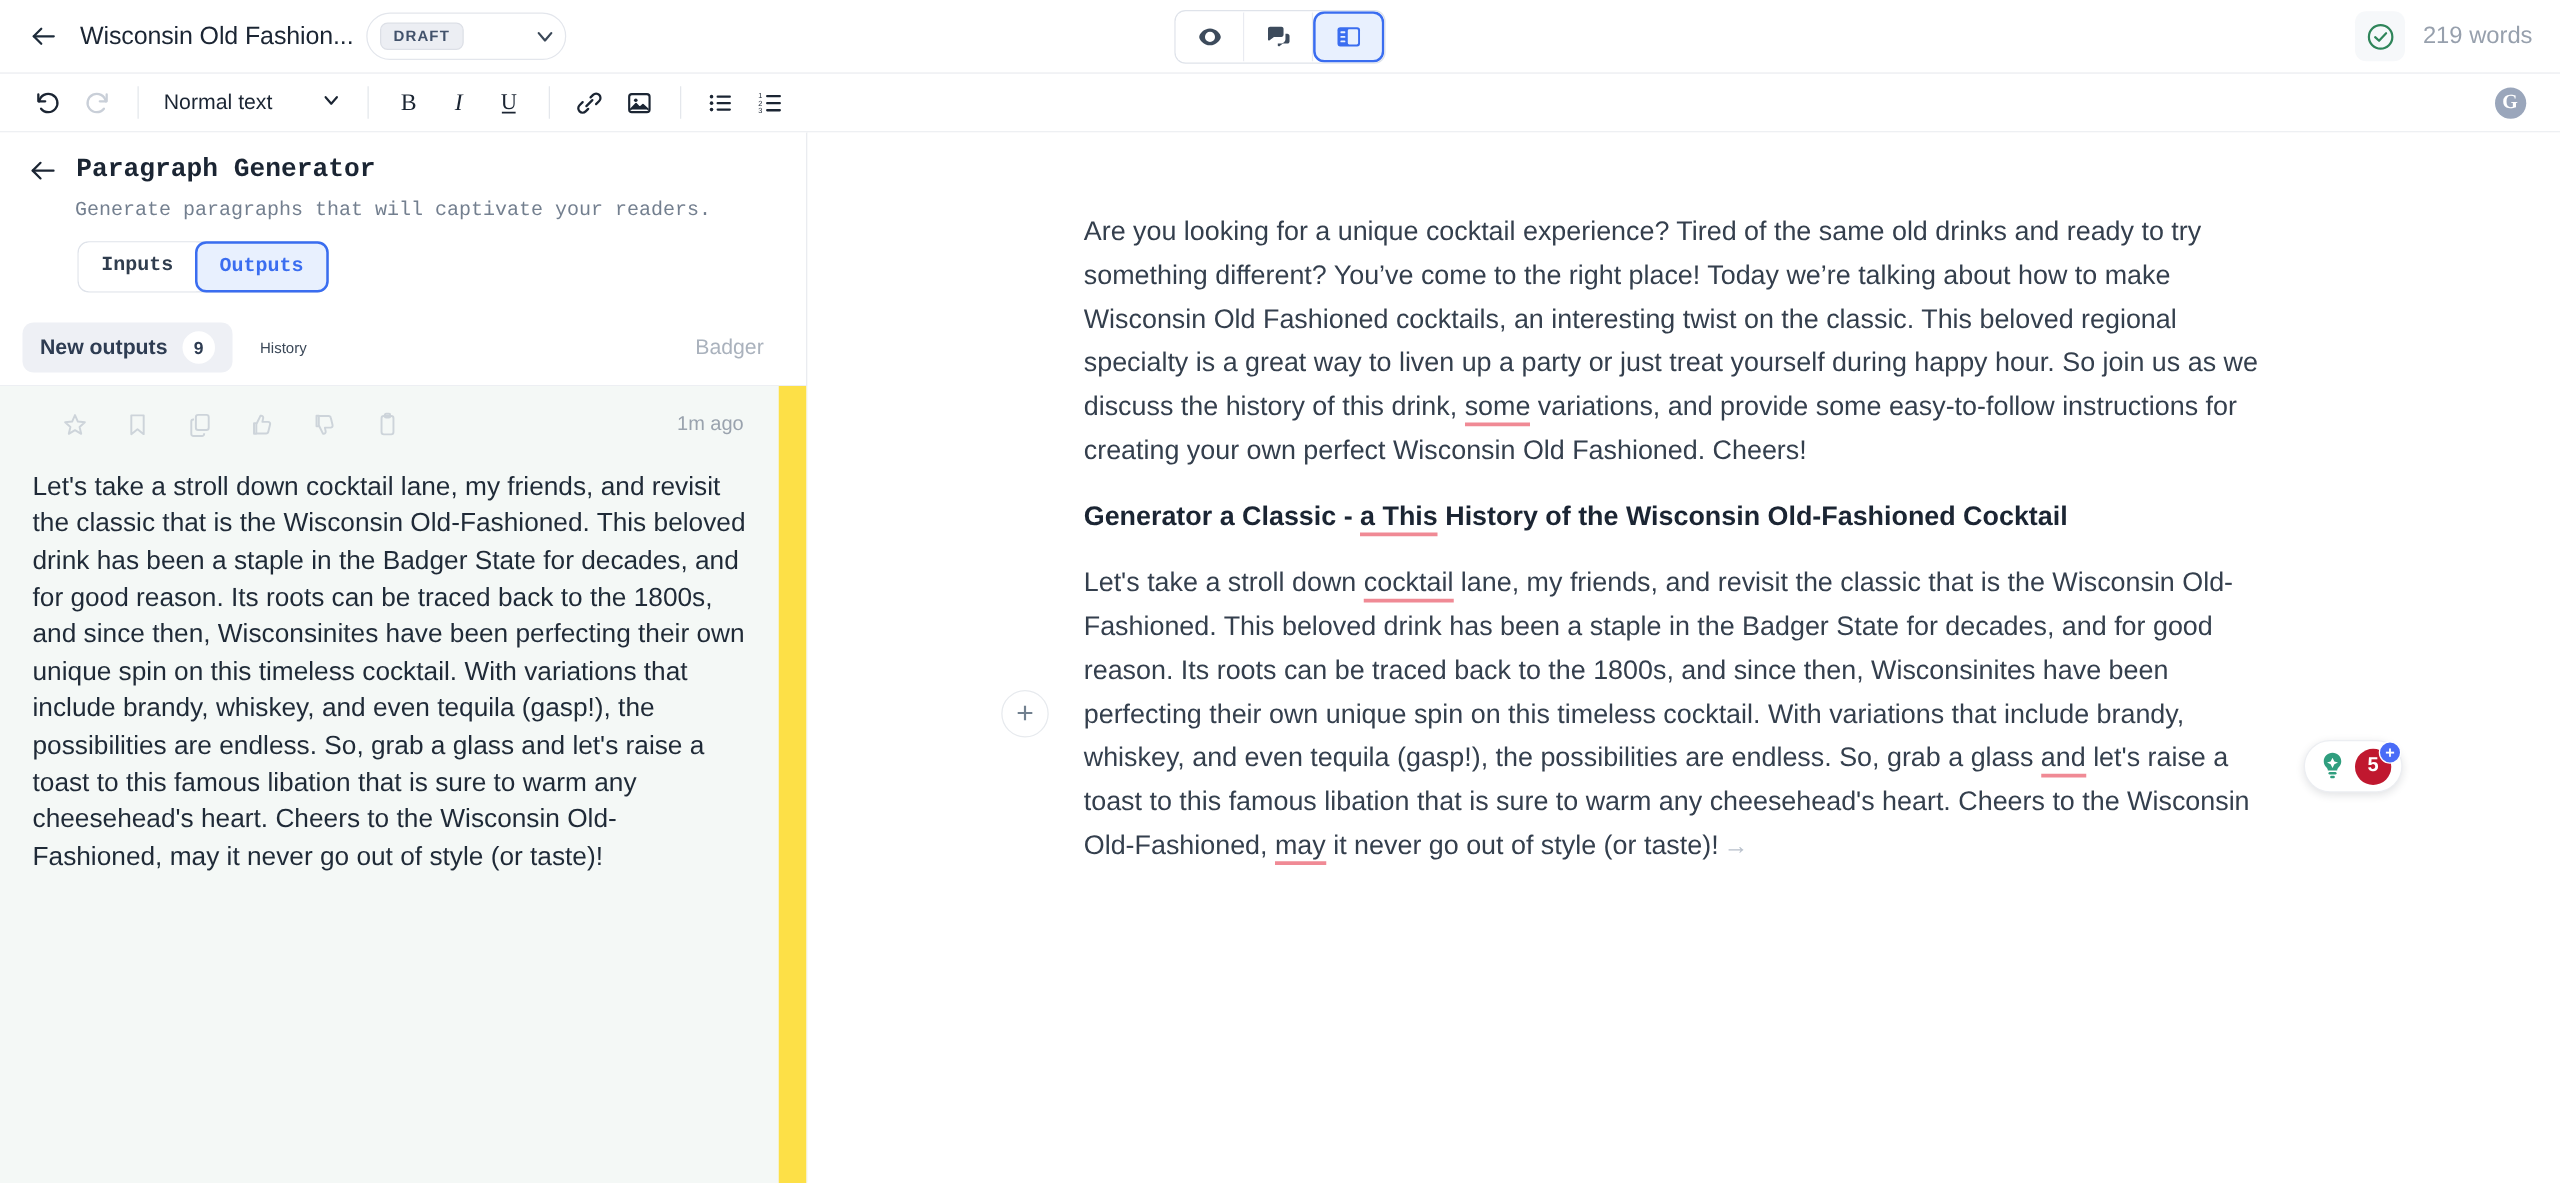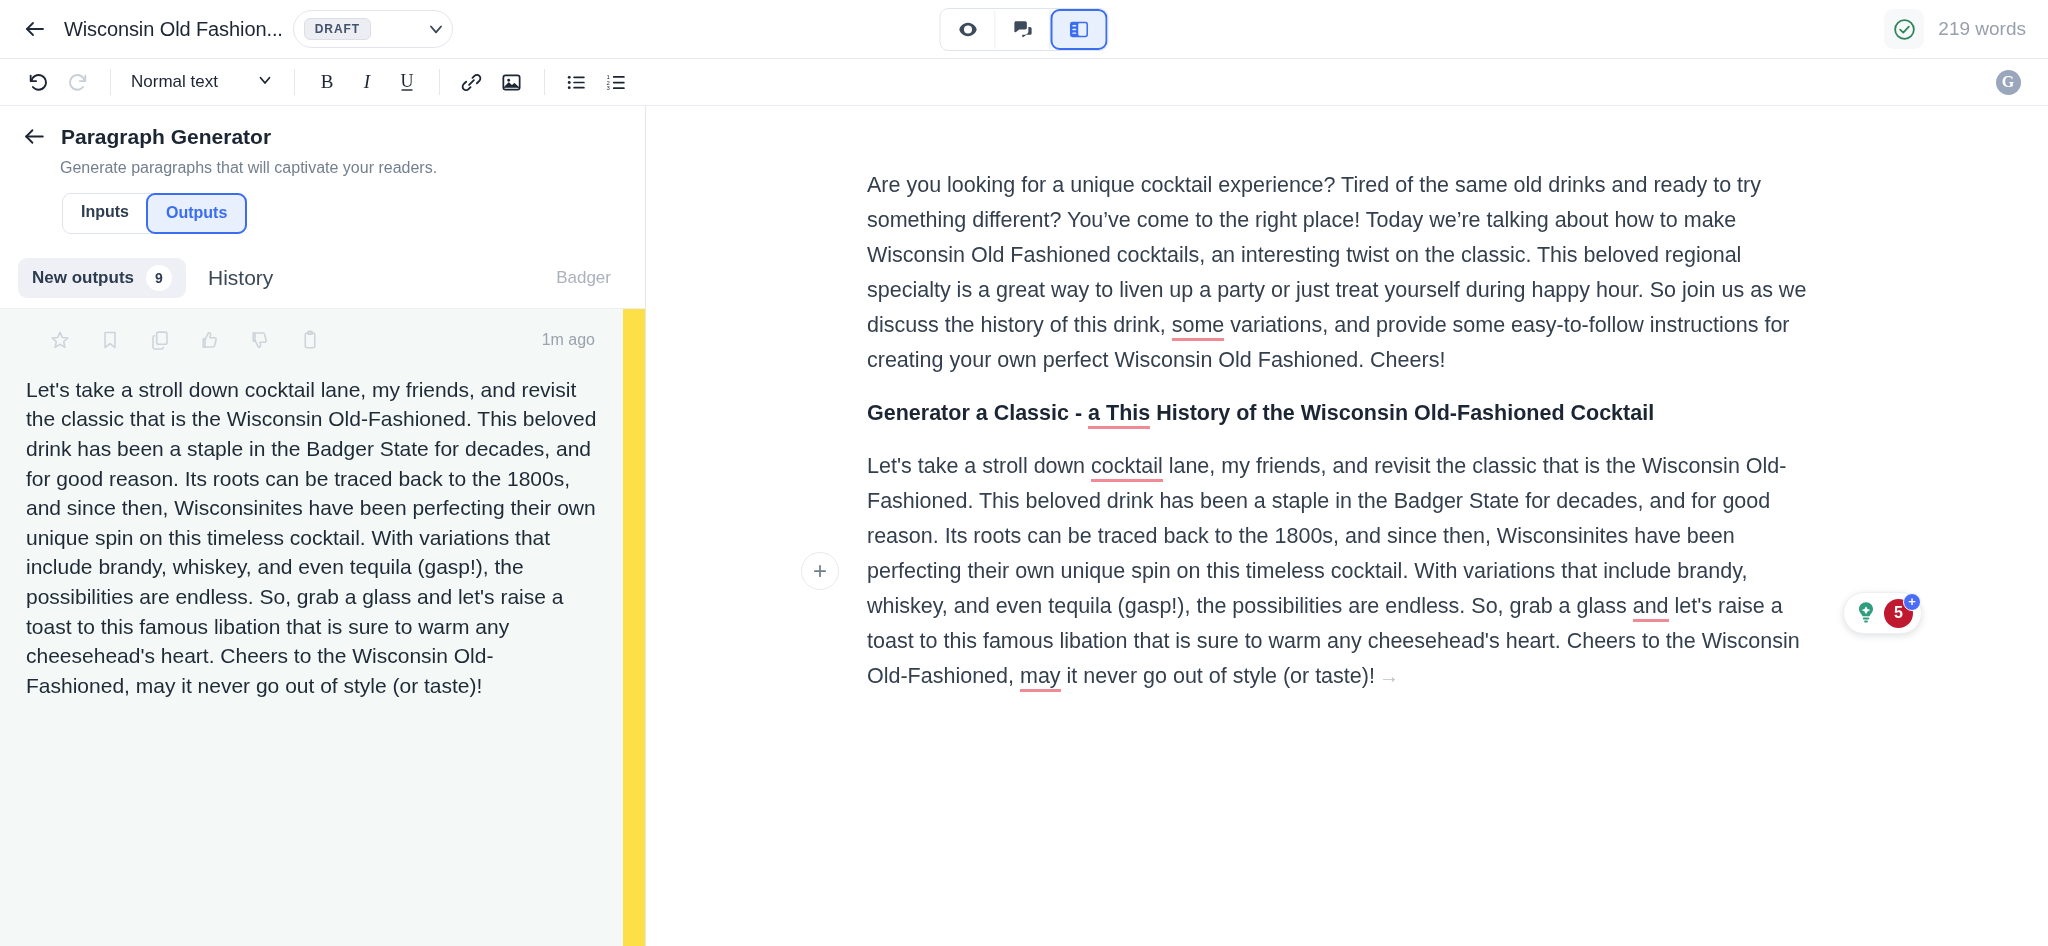--- a/index.html
+++ b/index.html
@@ -99,21 +99,21 @@
   }
 
   
   .body { flex: 1; display: flex; min-height: 0; }
 
   
   .sidebar {
     width: 646px; min-width: 646px; display: flex; flex-direction: column;
     border-right: 1px solid #e3e6eb; background: #fff; min-height: 0; position: relative;
   }
-  .sb-head { padding: 18px 22px 0 22px; }
+  .sb-head { padding: 18px 22px 0 22px; font-family: Liberation Mono, monospace; }
   .sb-title-row { display: flex; align-items: center; gap: 14px; }
   .sb-back { color: #1b2533; display:flex; align-items:center; cursor: pointer; }
   .sb-title { font-size: 21px; font-weight: bold; color: #1b2533; }
   .sb-sub { font-size: 16px; color: #737f8f; margin: 10px 0 0 38px; }
   .io-tabs {
     display: flex; margin: 16px 0 0 40px; width: fit-content;
     border: 1px solid #dfe3ea; border-radius: 9px; overflow: visible; background:#fff;
   }
   .io-tab {
     padding: 8px 18px; font-size: 16px; font-weight: bold; color: #303d4e;
@@ -132,21 +132,21 @@
     display: flex; align-items: center; gap: 12px;
     background: #eef0f5; border-radius: 9px; padding: 7px 14px;
     font-size: 17px; color: #2e3c52; font-weight: bold; cursor: pointer;
   }
   .chip-count {
     background: #fff; border-radius: 50%; width: 26px; height: 26px;
     display: flex; align-items: center; justify-content: center;
     font-size: 14px; color: #2e3c52; font-weight: bold;
   }
   .hist {
-    font-size: 21px; color: #3b4858; padding: 7px 14px; border-radius: 9px; cursor: pointer;
+    font-size: 12px; color: #3b4858; padding: 7px 14px; border-radius: 9px; cursor: pointer;
   }
   .clear {
     margin-left: auto; font-size: 17px; color: #aab2bd; cursor: pointer;
     padding: 7px 10px; border-radius: 8px;
   }
 
   .outputs-scroll {
     flex: 1; min-height: 0; overflow-y: auto; position: relative;
     background: #fde047; padding-right: 22px;
   }

